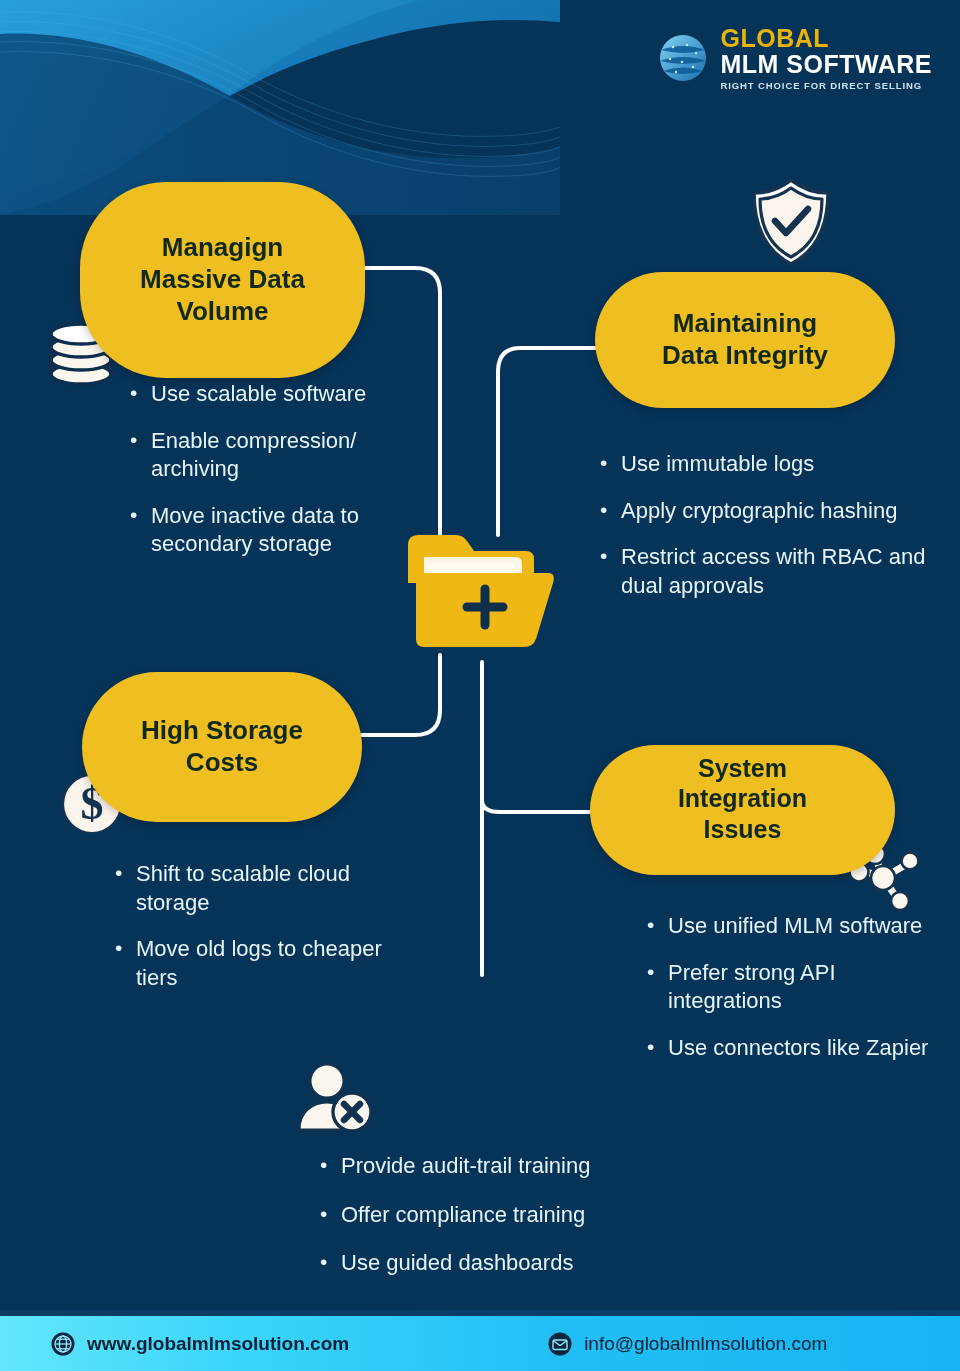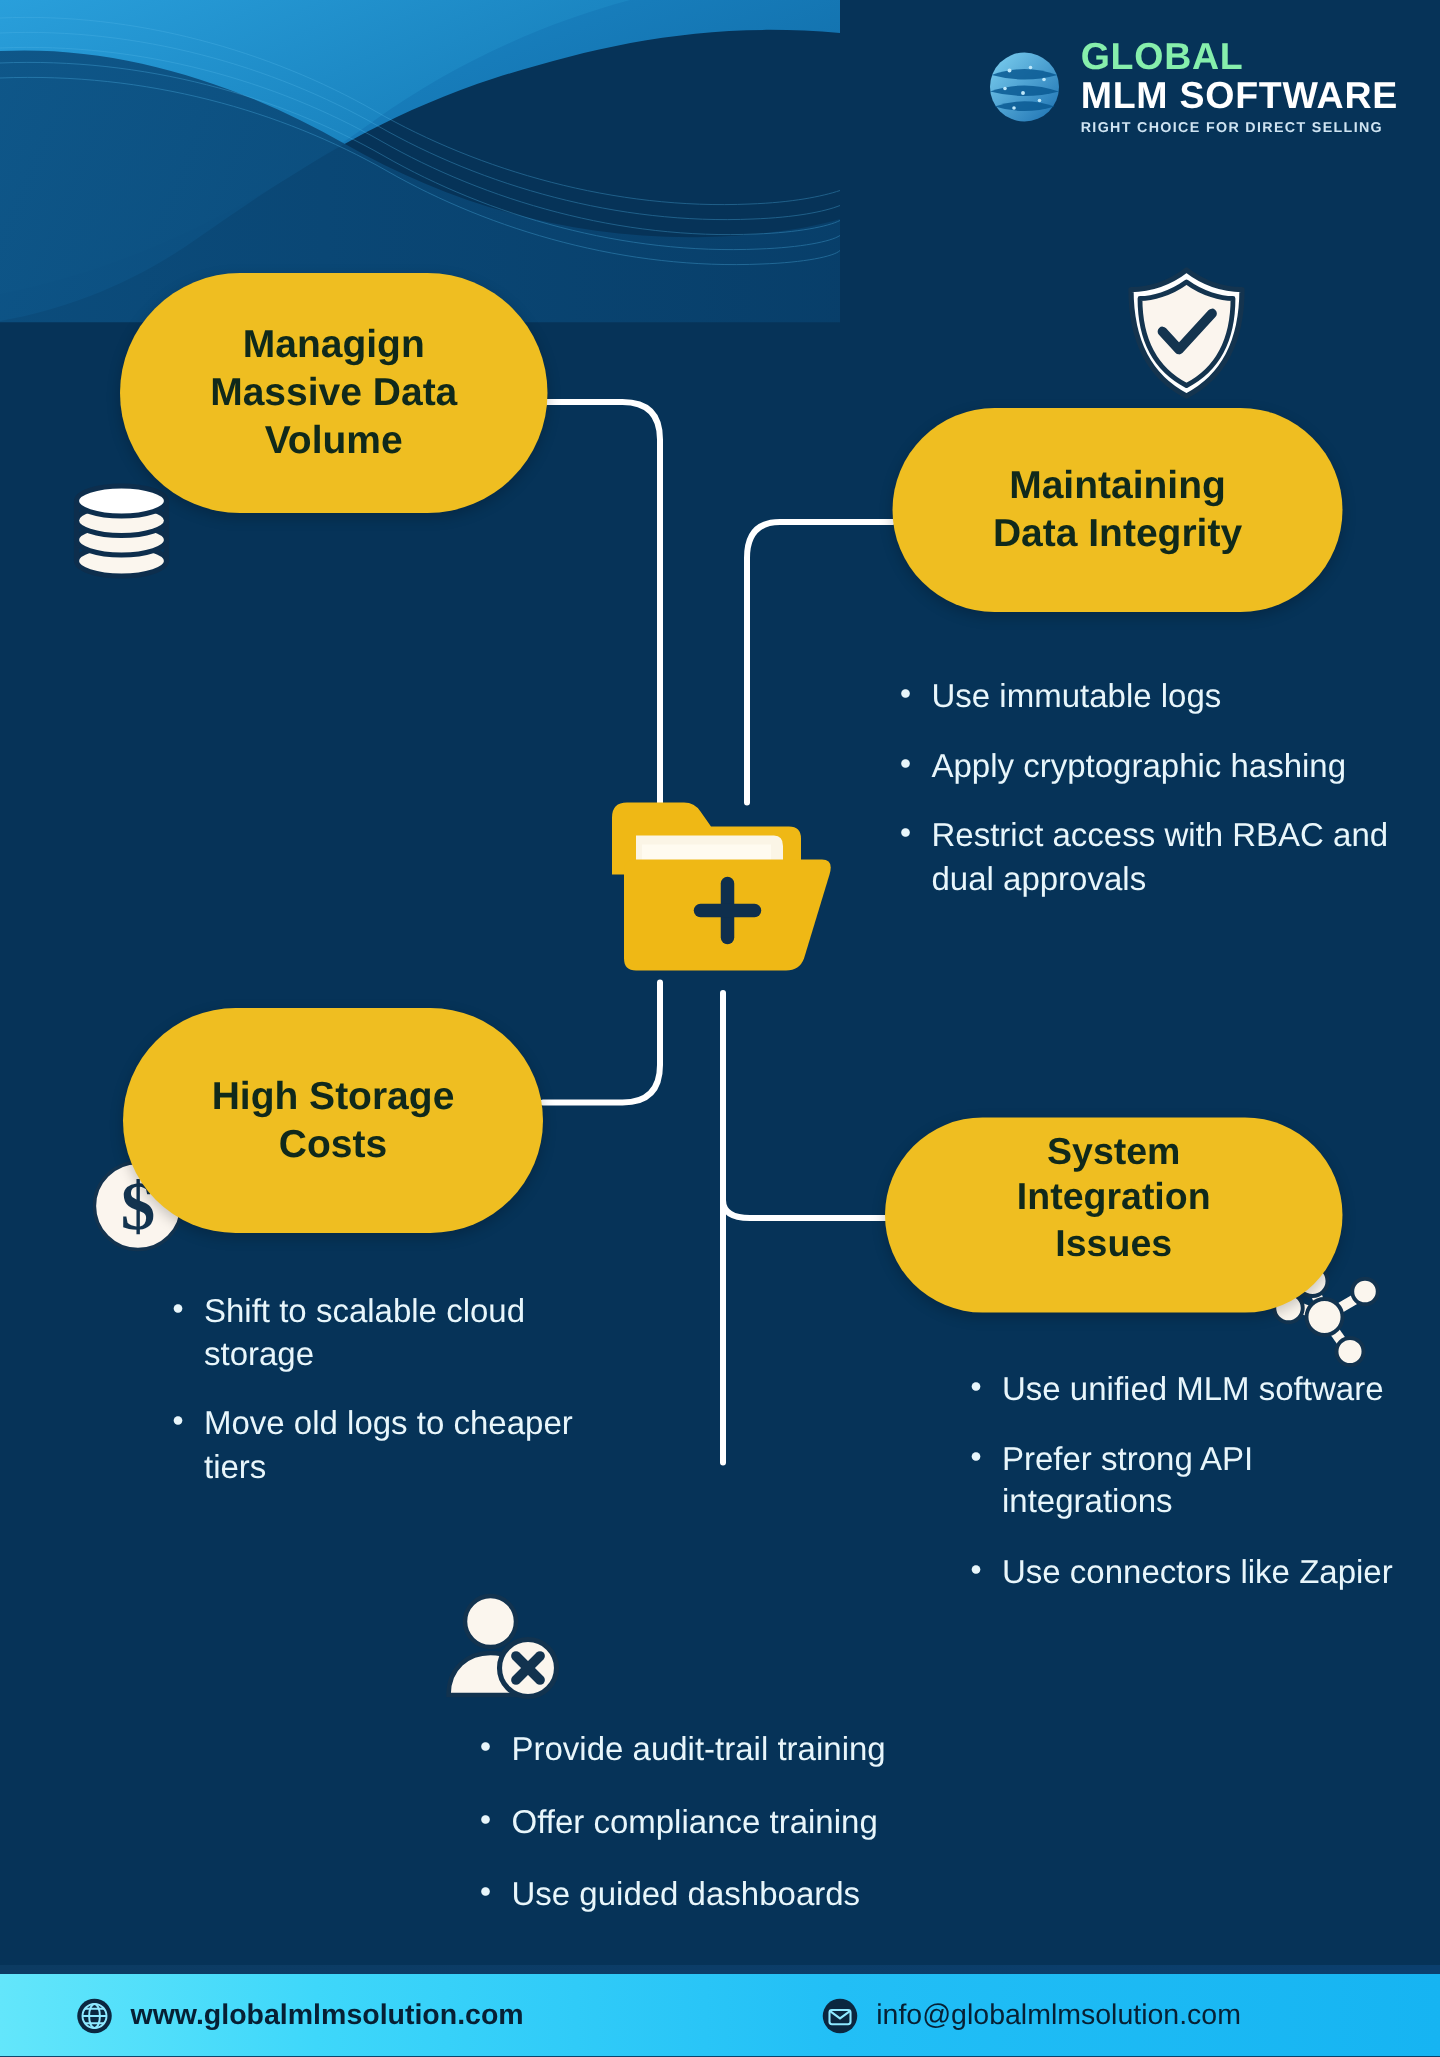--- a/index.html
+++ b/index.html
@@ -32,21 +32,21 @@
   .logo {
     position:absolute;
     top:26px; right:28px;
     display:flex;
     align-items:center;
     gap:10px;
   }
   .logo-globe { width:54px; height:54px; flex:0 0 auto; }
   .logo-text { line-height:1.0; }
   .logo-l1 {
-    color:#86efac; font-size:25px; font-weight:bold;
+    color:#eab308; font-size:25px; font-weight:bold;
     letter-spacing:0.5px;
   }
   .logo-l2 {
     color:#ffffff; font-size:25px; font-weight:bold;
     letter-spacing:0.5px; margin-top:1px;
   }
   .logo-l3 {
     color:#cfe4f2; font-size:9.5px; font-weight:bold;
     letter-spacing:0.9px; margin-top:4px;
   }
@@ -64,21 +64,21 @@
     background:#EFBE21;
     color:#10291b;
     font-weight:bold;
     display:flex;
     align-items:center;
     justify-content:center;
     text-align:center;
     line-height:1.22;
     box-shadow:0 3px 9px rgba(0,0,0,0.22);
   }
-  .pill-1 { left:80px;  top:182px; width:285px; height:160px; border-radius:86px; font-size:26px; }
+  .pill-1 { left:80px;  top:182px; width:285px; height:196px; border-radius:86px; font-size:26px; }
   .pill-2 { left:595px; top:272px; width:300px; height:136px; border-radius:75px; font-size:26px; }
   .pill-3 { left:82px;  top:672px; width:280px; height:150px; border-radius:75px; font-size:26px; }
   .pill-4 { left:590px; top:745px; width:305px; height:130px; border-radius:66px; font-size:25px; padding-bottom:23px;}
   .pill-5 { left:337px; top:972px; width:285px; height:135px; border-radius:68px; font-size:25px; }
 
   
   .bullets {
     position:absolute;
     color:#E8F6FB;
     font-size:22px;
@@ -229,20 +229,25 @@
   </svg>
 
   <div class="pill pill-1">
     <div>
       <div>Managign</div>
       <div>Massive Data</div>
       <div>Volume</div>
     </div>
   </div>
 
+  <ul class="bullets bl-1">
+    <li>Use scalable software</li>
+    <li>Enable compression/ archiving</li>
+    <li>Move inactive data to secondary storage</li>
+  </ul>
 
   <svg class="ico ico-shield" viewBox="0 0 86 92">
     <path d="M43,4 C56,14 70,17 80,17 C80,48 70,74 43,88 C16,74 6,48 6,17 C16,17 30,14 43,4 Z" fill="#FFFFFF" stroke="#14344f" stroke-width="3.5" stroke-linejoin="round"></path>
     <path d="M43,12 C54,20 66,23 74,23 C74,48 66,69 43,81 C20,69 12,48 12,23 C20,23 32,20 43,12 Z" fill="#FBF5EE" stroke="#14344f" stroke-width="3.2" stroke-linejoin="round"></path>
     <path d="M27,45 L38,57 L60,33" fill="none" stroke="#14344f" stroke-width="6.5" stroke-linecap="round" stroke-linejoin="round"></path>
   </svg>
 
   <div class="pill pill-2">
     <div>
       <div>Maintaining</div>

